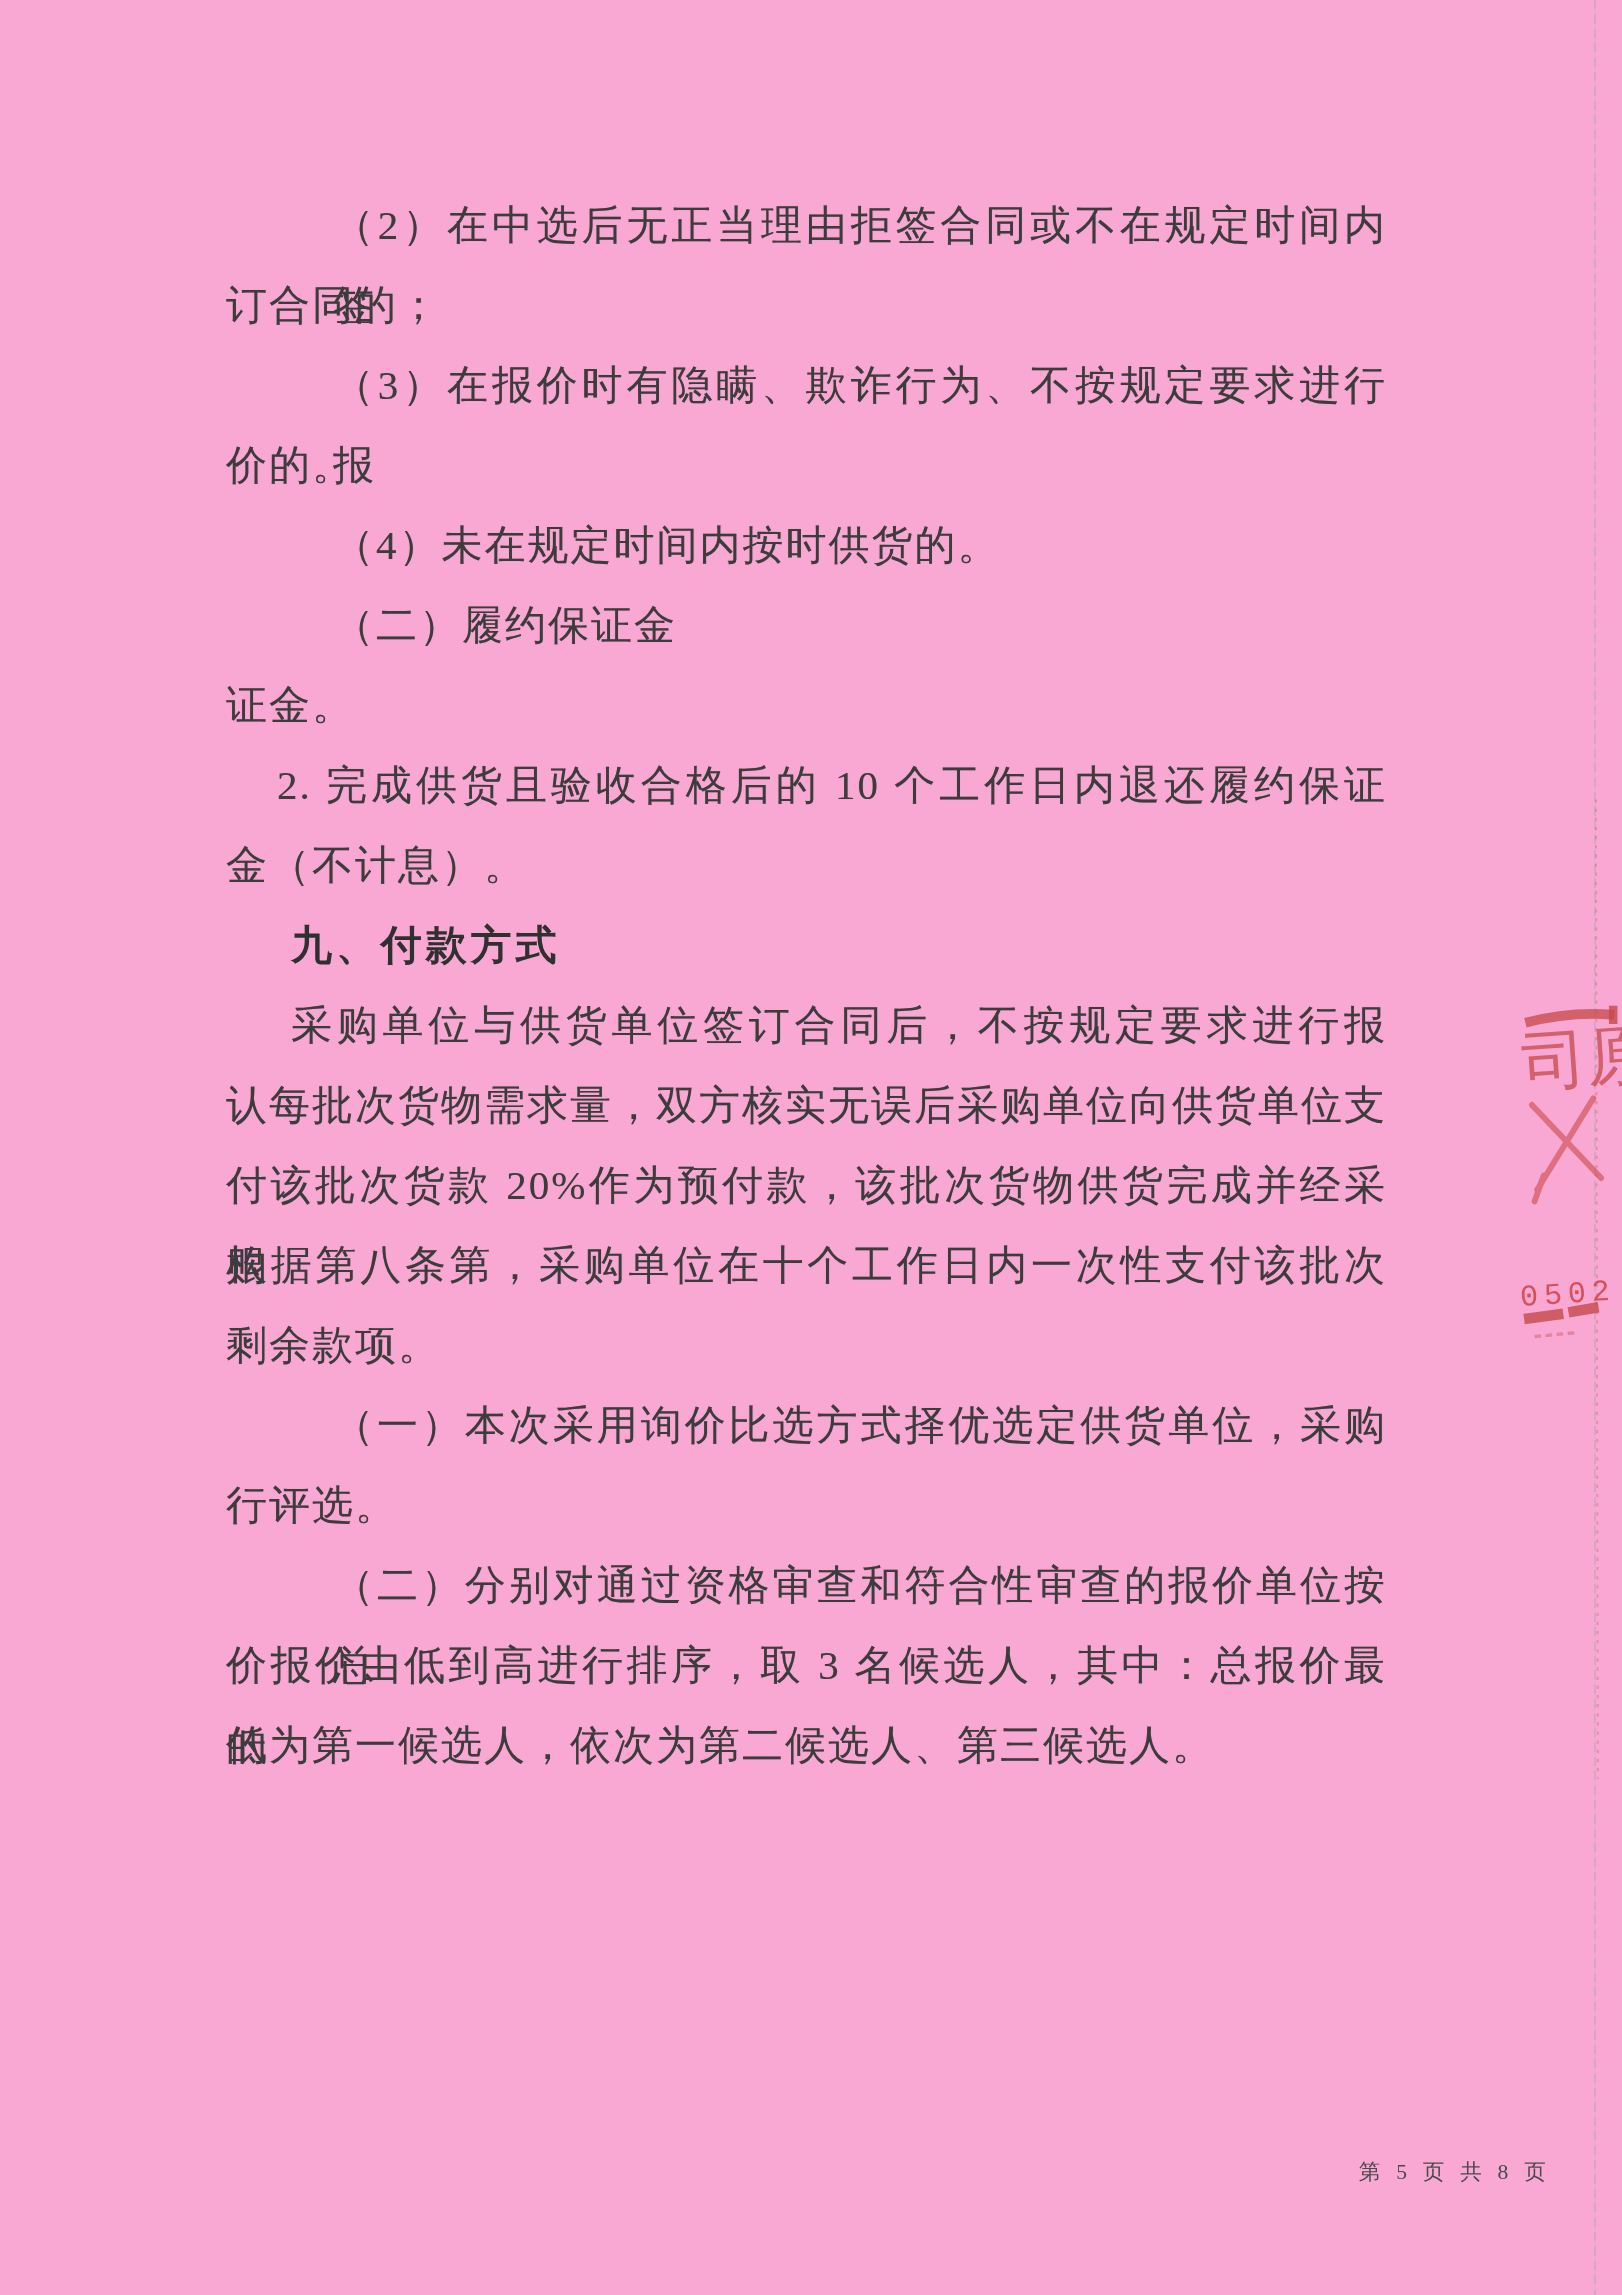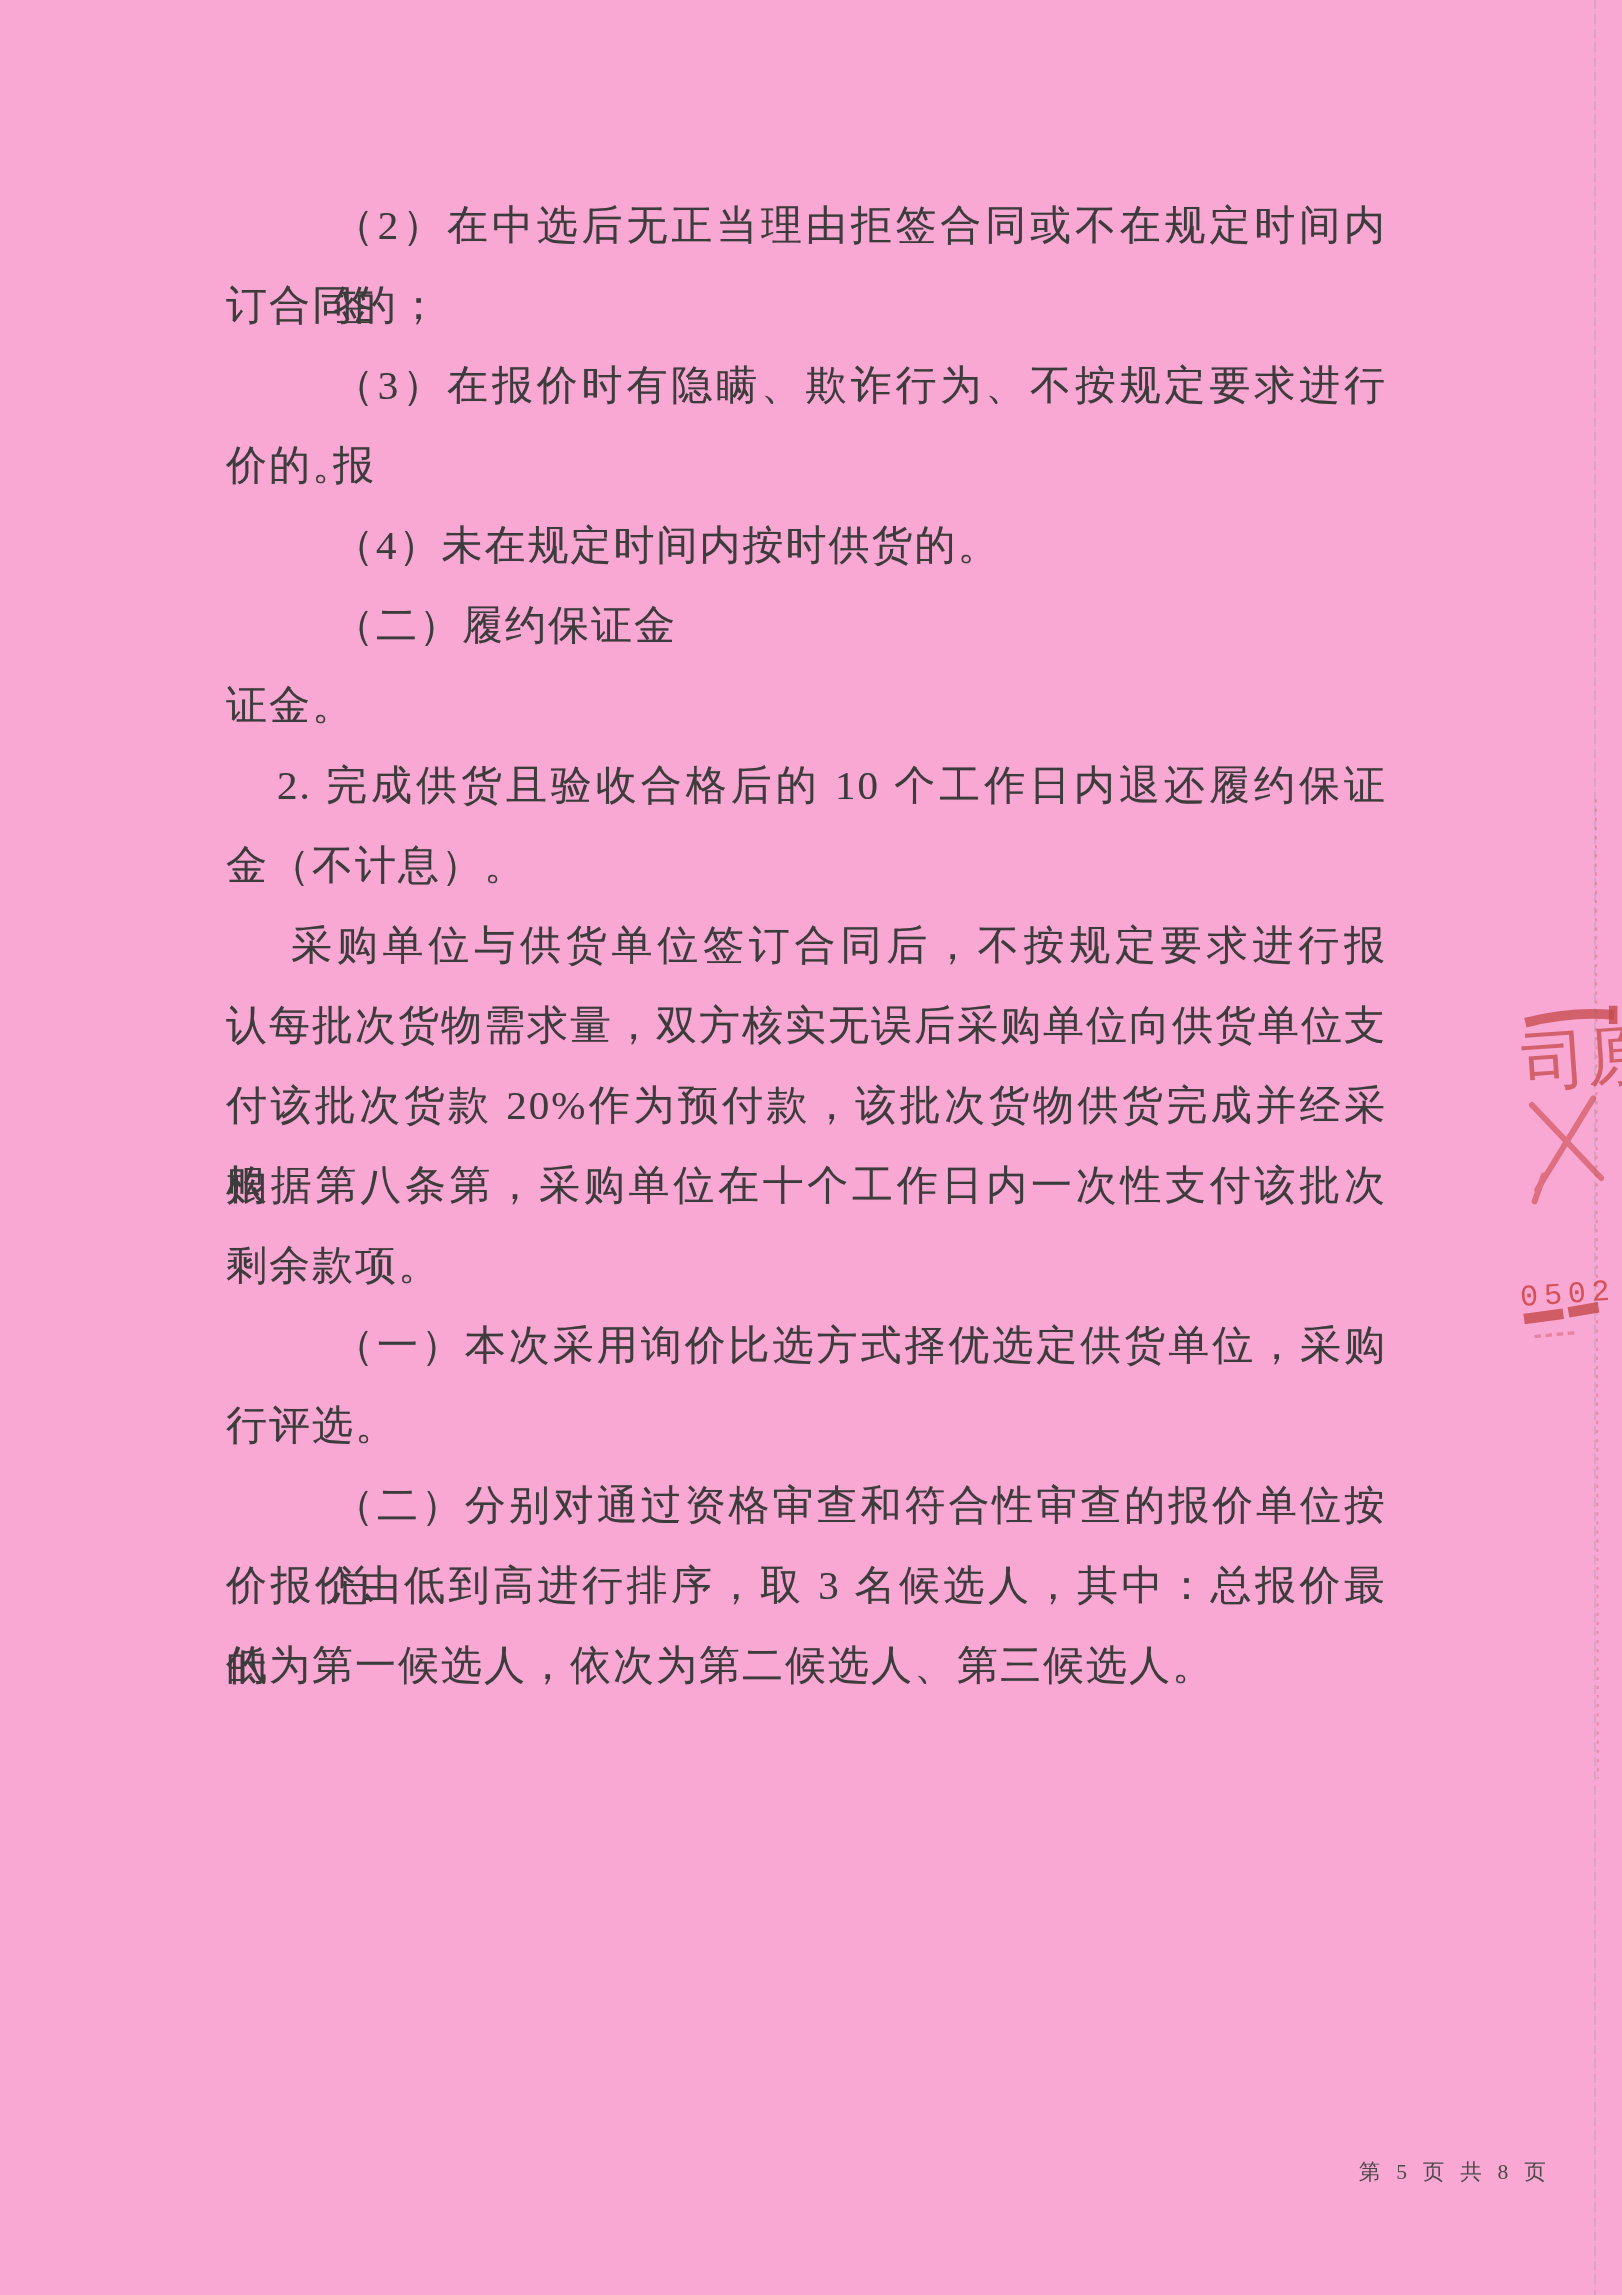--- a/index.html
+++ b/index.html
@@ -72,20 +72,21 @@
   <div class="content">
     <div class="line ind-a full">（2）在中选后无正当理由拒签合同或不在规定时间内签</div>
     <div class="line">订合同的；</div>
     <div class="line ind-a full">（3）在报价时有隐瞒、欺诈行为、不按规定要求进行报</div>
     <div class="line">价的。</div>
     <div class="line ind-a">（4）未在规定时间内按时供货的。</div>
     <div class="line ind-a">（二）履约保证金</div>
     <div class="line">证金。</div>
     <div class="line ind-b full">2. 完成供货且验收合格后的 10 个工作日内退还履约保证</div>
     <div class="line">金（不计息）。</div>
+    <div class="line ind-c bold">九、付款方式</div>
     <div class="line ind-c full">采购单位与供货单位签订合同后，不按规定要求进行报</div>
     <div class="line full">认每批次货物需求量，双方核实无误后采购单位向供货单位支</div>
     <div class="line full">付该批次货款 20%作为预付款，该批次货物供货完成并经采购</div>
     <div class="line full">根据第八条第，采购单位在十个工作日内一次性支付该批次</div>
     <div class="line">剩余款项。</div>
     <div class="line ind-a full">（一）本次采用询价比选方式择优选定供货单位，采购</div>
     <div class="line">行评选。</div>
     <div class="line ind-a full">（二）分别对通过资格审查和符合性审查的报价单位按总</div>
     <div class="line full">价报价由低到高进行排序，取 3 名候选人，其中：总报价最低</div>
     <div class="line">的为第一候选人，依次为第二候选人、第三候选人。</div>

